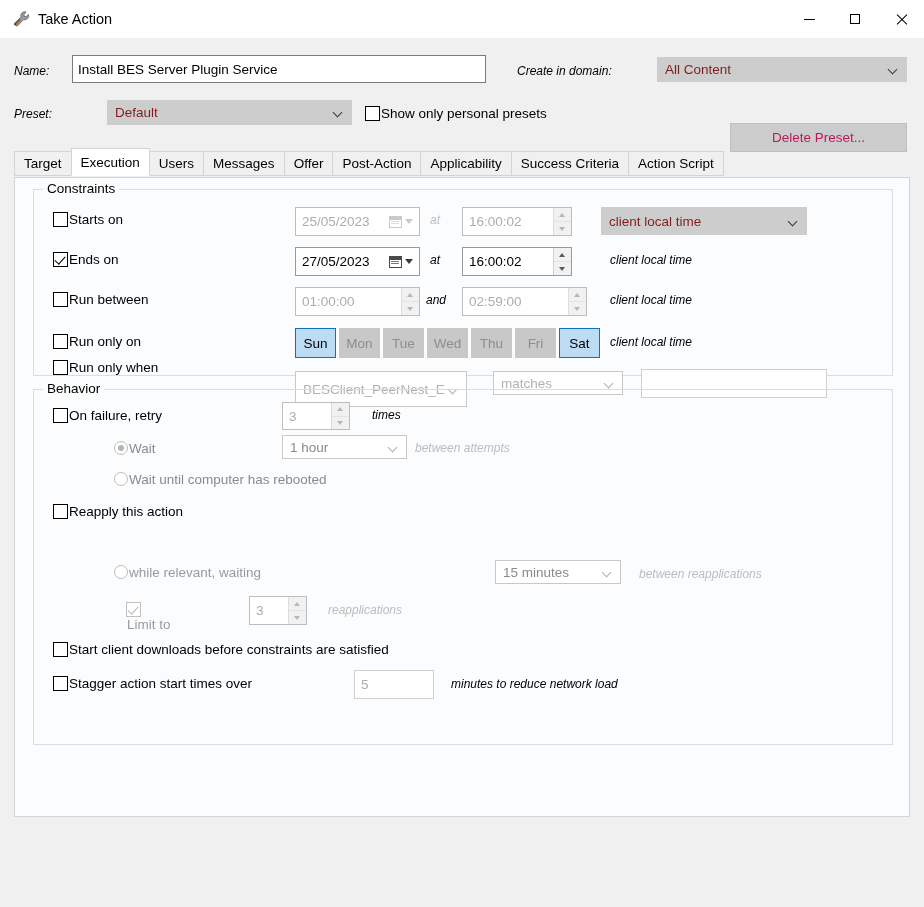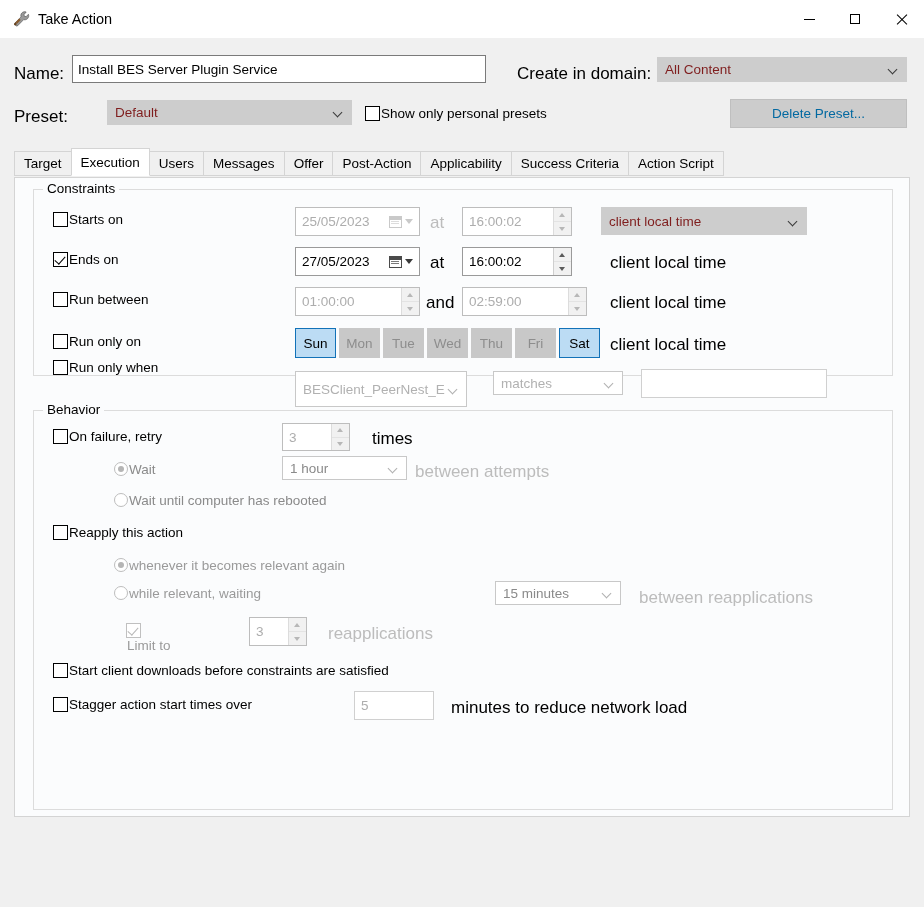--- a/index.html
+++ b/index.html
@@ -45,21 +45,21 @@
   .glyph-close::after  { transform: rotate(-45deg); }
 
   
   .dialog {
     position: absolute; left: 0; top: 38px; right: 0; bottom: 0;
     background: #f0f0f0;
   }
 
   
   .hdr-row { position: absolute; }
-  .lbl { color: #000; font-size: 17px; white-space: nowrap; }
+  .lbl { color: #000; font-size: 12px; white-space: nowrap; font-style: italic; }
 
   input.textbox {
     font-family: "Liberation Sans", sans-serif;
     font-size: 13.5px; color: #000;
     background: #ffffff;
     border: 1px solid #7a7a7a;
     box-sizing: border-box;
     padding: 0 5px;
     outline: none;
   }
@@ -84,21 +84,21 @@
     transform: rotate(45deg);
   }
   .chev.light::before { border-color: #b0b0b0; }
 
   .btn {
     box-sizing: border-box;
     display: flex; align-items: center; justify-content: center;
     font-size: 13.5px;
     background: #e1e1e1; border: 1px solid #adadad; color: #000;
   }
-  .btn.disabled { background: #cccccc; border-color: #bfbfbf; color: #0369a1; }
+  .btn.disabled { background: #cccccc; border-color: #bfbfbf; color: #be185d; margin-top: 24px; }
   .btn.default { border: 2px solid #0078d7; background: #e1e1e1; }
 
   
   .cb {
     width: 15px; height: 15px; box-sizing: border-box;
     border: 1.6px solid #000; background: #fff;
     display: inline-block; position: relative; flex: 0 0 auto;
   }
   .cb.light { border: 1px solid #c0c0c0; }
   .cb.checked::after {
@@ -433,21 +433,21 @@
         <span class="cval">BESClient_PeerNest_E</span>
         <span class="chev light"></span>
       </div>
       <div class="combo plainborder" style="position:absolute; left:459px; top:181px; width:130px; height:24px;">
         <span class="cval">matches</span>
         <span class="chev light"></span>
       </div>
       <div class="emptyfield" style="left:607px; top:179px; width:186px; height:29px;"></div>
     </div>
 
-    <div class="groupbox" style="left:18px; top:232px; width:860px; height:400px;">
+    <div class="groupbox" style="left:18px; top:211px; width:860px; height:356px;">
       <div class="grouptitle">Behavior</div>
 
       <div class="chk-row" style="left:19px; top:18px;">
         <span class="cb"></span>
         <span class="ctext">On failure, retry</span>
       </div>
       <div class="spin gray" style="left:248px; top:12px; width:68px; height:28px;">
         <span class="sval">3</span>
         <span class="sbtns">
           <span class="sb up"></span>
@@ -469,24 +469,20 @@
       <div class="chk-row dim" style="left:80px; top:82px;">
         <span class="rb"></span>
         <span class="ctext" style="color:#8a8a8a;">Wait until computer has rebooted</span>
       </div>
 
       <div class="chk-row" style="left:19px; top:114px;">
         <span class="cb"></span>
         <span class="ctext">Reapply this action</span>
       </div>
 
-      <div class="chk-row dim" style="left:80px; top:147px;">
-        <span class="rb checked"></span>
-        <span class="ctext" style="color:#9a9a9a;">whenever it becomes relevant again</span>
-      </div>
 
       <div class="chk-row dim" style="left:80px; top:175px;">
         <span class="rb"></span>
         <span class="ctext" style="color:#9a9a9a;">while relevant, waiting</span>
       </div>
       <div class="combo plainborder" style="position:absolute; left:461px; top:170px; width:126px; height:24px;">
         <span class="cval" style="color:#8a8a8a;">15 minutes</span>
         <span class="chev light"></span>
       </div>
       <div class="lbl dimtext" style="position:absolute; left:605px; top:177px;">between reapplications</div>

